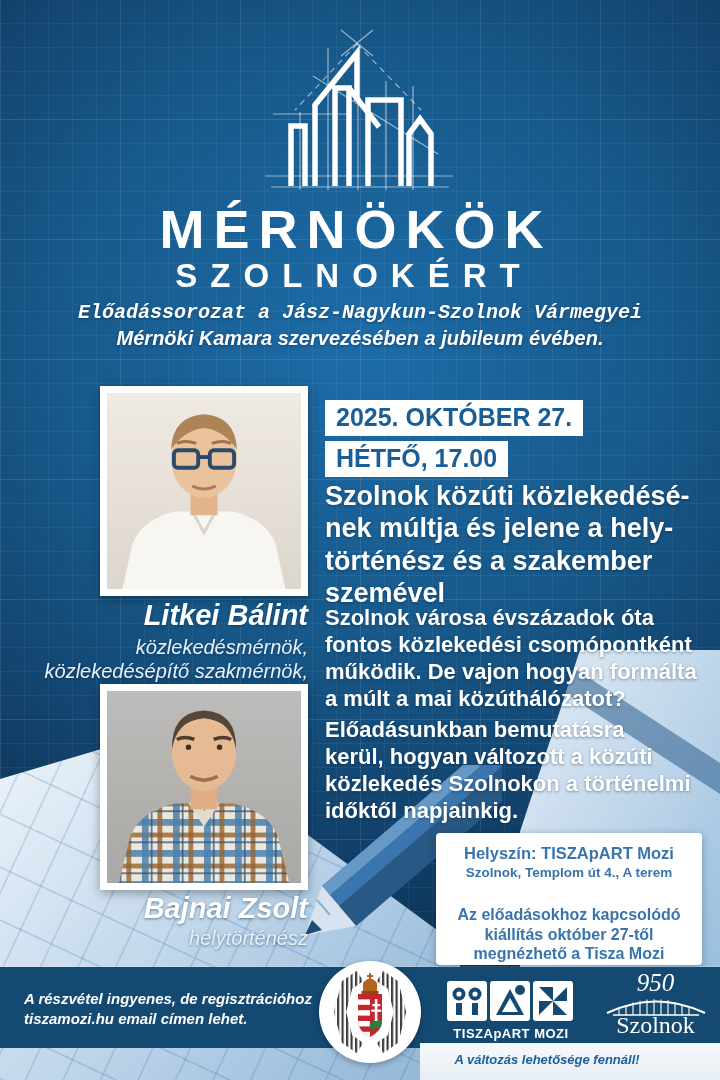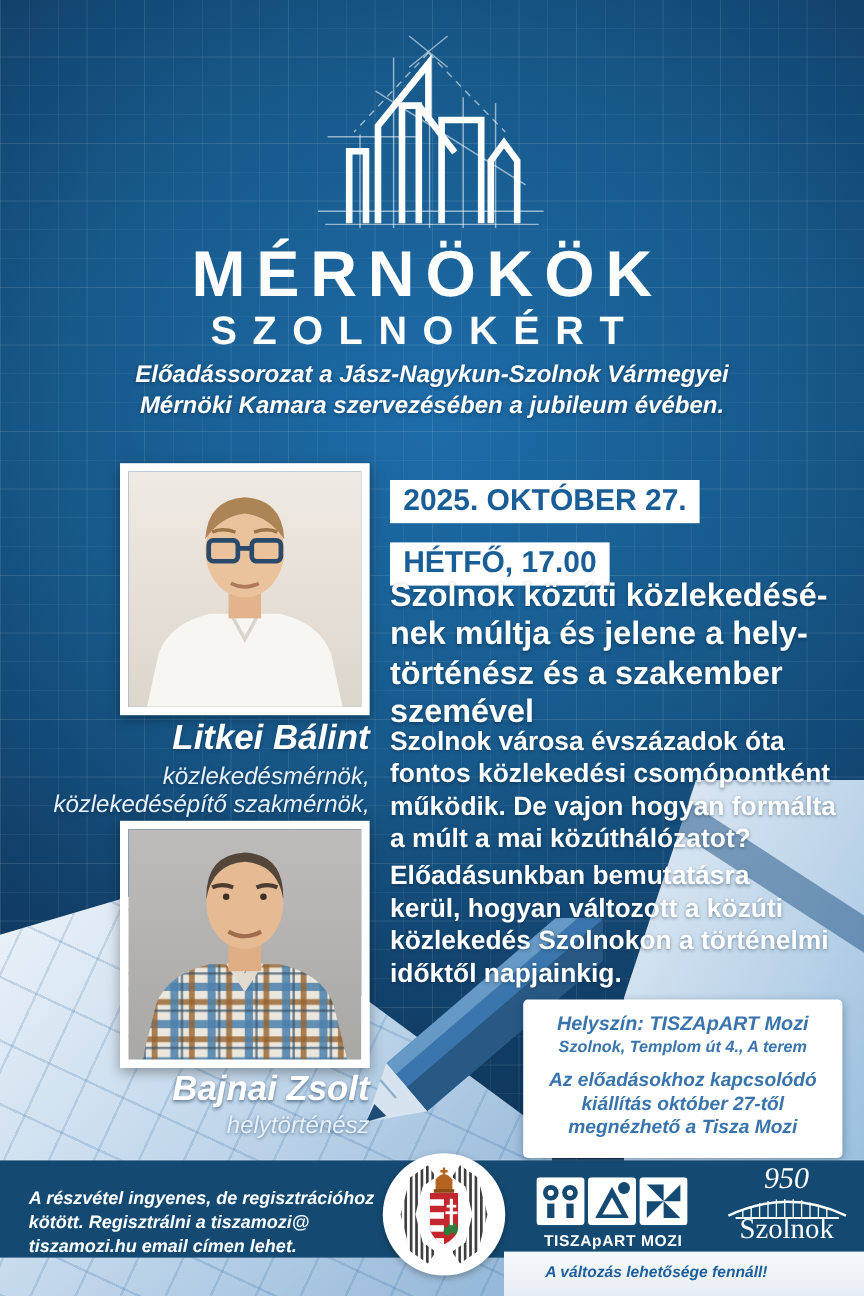--- a/index.html
+++ b/index.html
@@ -41,33 +41,33 @@
 
   
   .spk-name{font-style:italic;font-weight:800;font-size:29px;text-align:right;z-index:3;
     text-shadow:0 1px 3px rgba(10,40,75,.55);}
   .spk-role{font-style:italic;font-weight:400;font-size:20px;text-align:right;color:#e7f1fa;
     z-index:3;text-shadow:0 1px 3px rgba(10,40,75,.55);}
 
   
   .badges{left:325px;top:400px;z-index:2;}
   .badge{display:table;background:#fff;color:#1a5e97;font-weight:800;font-size:25px;
-    padding:3px 11px 4px;margin-bottom:16px;}
+    padding:3px 11px 4px;margin-bottom:5px;}
   .ev-title{left:325px;top:480px;width:388px;font-size:27px;font-weight:800;line-height:1.2;
     z-index:2;text-shadow:0 1px 3px rgba(5,30,60,.45);}
   .ev-body{left:325px;width:392px;font-size:22px;font-weight:600;line-height:1.23;z-index:2;
     text-shadow:0 1px 3px rgba(5,30,60,.45);}
 
   
   .venue{left:436px;top:833px;width:266px;height:132px;background:#fff;border-radius:4px;
-    z-index:3;color:#3a74ad;text-align:center;font-style:italic;
+    z-index:3;color:#3a74ad;text-align:center;
     box-shadow:0 2px 8px rgba(8,40,70,.35);}
   .venue .l1{margin-top:11px;font-size:16.5px;font-weight:700;}
   .venue .l2{margin-top:2px;font-size:13.5px;font-weight:600;}
-  .venue .note{margin-top:11px;font-size:16px;font-weight:600;line-height:1.22;}
+  .venue .note{margin-top:25px;font-size:16px;font-weight:600;line-height:1.22;}
 
   
   .band{left:0;top:967px;width:720px;height:81px;background:#144a72;z-index:3;
     box-shadow:0 -1px 0 rgba(255,255,255,.15);}
   .reg{left:24px;top:989px;width:300px;z-index:4;font-style:italic;font-weight:600;
     font-size:15px;line-height:1.32;}
   .crest-circle{left:319px;top:961px;width:102px;height:102px;border-radius:50%;
     background:#fff;z-index:5;box-shadow:0 2px 6px rgba(0,0,0,.3);}
   .tp-logo{left:447px;top:981px;z-index:4;}
   .tp-text{left:438px;top:1026px;width:146px;text-align:center;font-size:13px;font-weight:800;
@@ -129,21 +129,21 @@
       <polyline points="62,160 62,79 104,27 104,75"></polyline>
       <polyline points="82,160 82,62 96,62 96,160"></polyline>
       <line x1="96" y1="62" x2="126" y2="101"></line>
       <polyline points="115,160 115,74 148,74 148,160"></polyline>
       <polyline points="156,160 156,108 167,93 178,108 178,160"></polyline>
     </g>
   </svg>
 
   <div class="abs title1">MÉRNÖKÖK</div>
   <div class="abs title2">SZOLNOKÉRT</div>
-  <div class="abs subline" style="top:301px;">Előadássorozat a Jász-Nagykun-Szolnok Vármegyei</div>
+  <div class="abs subline" style="top:301px;font-family:Liberation Mono, monospace;">Előadássorozat a Jász-Nagykun-Szolnok Vármegyei</div>
   <div class="abs subline" style="top:327px;">Mérnöki Kamara szervezésében a jubileum évében.</div>
 
   <div class="abs photo-frame" style="left:100px;top:386px;width:194px;height:196px;">
     <svg width="194" height="196" viewBox="0 0 100 101" preserveAspectRatio="none">
       <rect width="100" height="101" fill="#e9e4dd"></rect>
       <rect width="100" height="101" fill="url(#g1)"></rect>
       <defs>
         <linearGradient id="g1" x1="0" y1="0" x2="0" y2="1">
           <stop offset="0" stop-color="#efeae3"></stop>
             <stop offset="1" stop-color="#ddd6cd"></stop>
@@ -233,21 +233,20 @@
       <div>Az előadásokhoz kapcsolódó</div>
       <div>kiállítás október 27-től</div>
       <div>megnézhető a Tisza Mozi</div>
     </div>
   </div>
 
   <div class="abs band"></div>
 
   <div class="abs reg">
     <div>A részvétel ingyenes, de regisztrációhoz</div>
-    <div>kötött. Regisztrálni a tiszamozi@</div>
     <div>tiszamozi.hu email címen lehet.</div>
   </div>
 
   <div class="abs crest-circle">
     <svg width="102" height="102" viewBox="0 0 102 102">
       <defs>
         <pattern id="crestHatch" width="4.5" height="4" patternUnits="userSpaceOnUse">
           <rect width="4.5" height="4" fill="#fff"></rect>
           <rect width="2.2" height="4" fill="#3c3c3c"></rect>
         </pattern>

